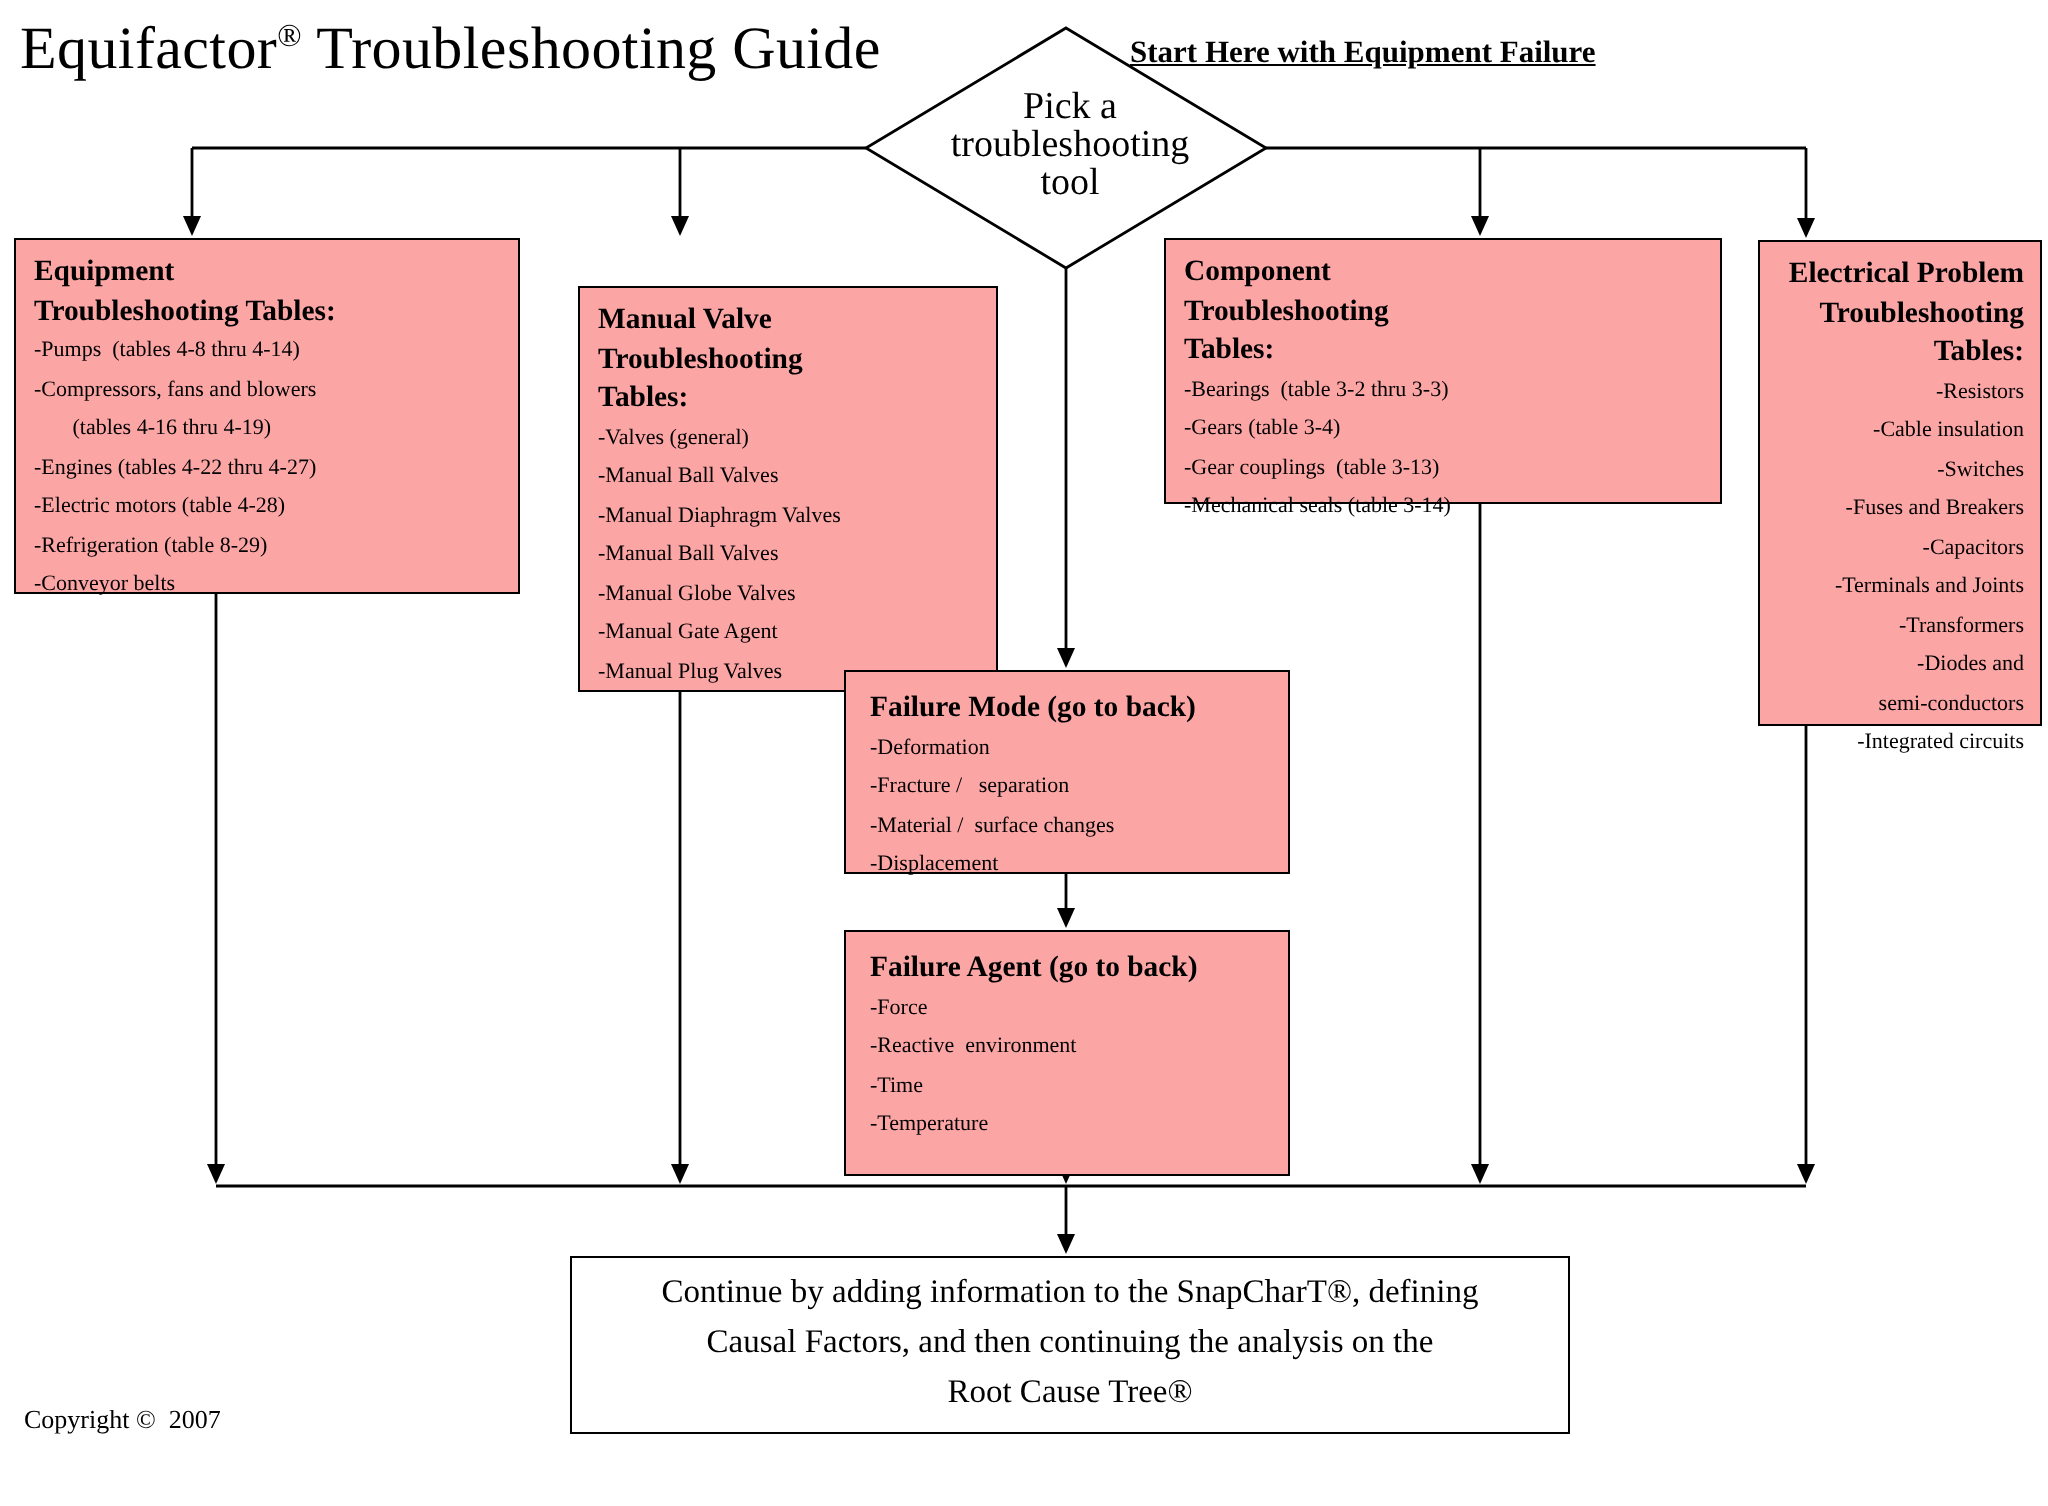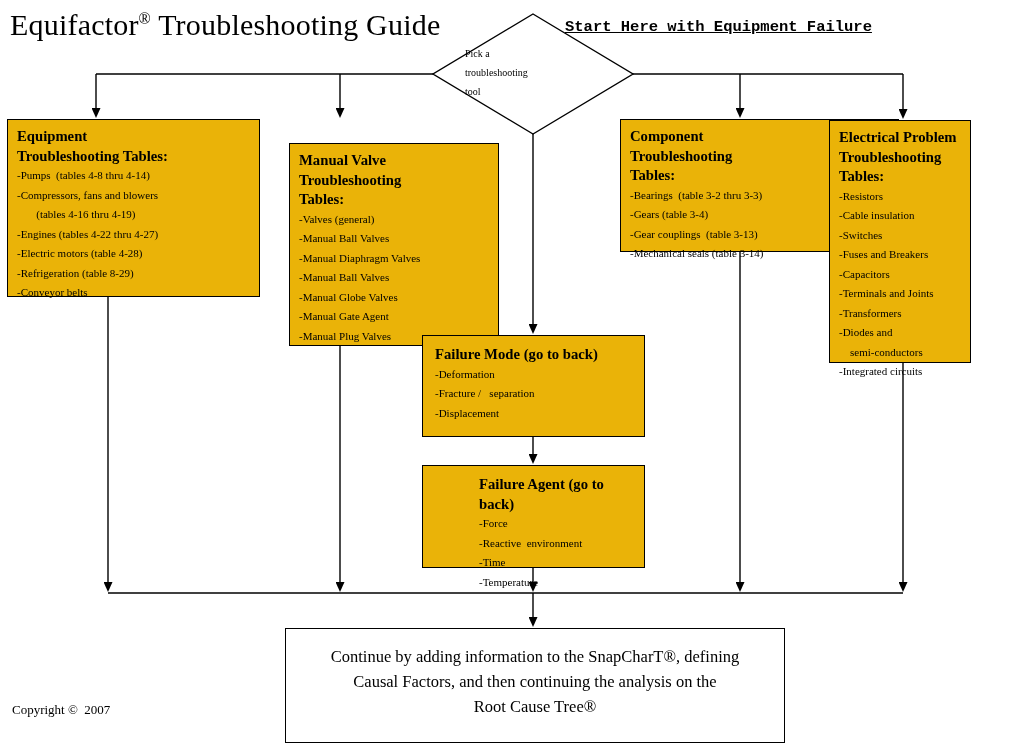--- a/index.html
+++ b/index.html
@@ -15,31 +15,30 @@
     position:absolute;left:10px;top:8px;
     font-size:30px;line-height:34px;letter-spacing:.2px;
     white-space:nowrap;
   }
   .title sup{font-size:16px;vertical-align:super;line-height:0;}
 
   .start-label{
     position:absolute;left:565px;top:18px;
     font-size:15.5px;font-weight:bold;text-decoration:underline;
     white-space:nowrap;
-    font-family:Liberation Mono, monospace;
   }
 
   .diamond-text{
     position:absolute;left:465px;top:44px;width:140px;
-    text-align:left;font-size:10px;line-height:19px;
+    text-align:center;font-size:19px;line-height:19px;
   }
 
   .box{
     position:absolute;box-sizing:border-box;
-    border:1.4px solid #000;background:#eab308;
+    border:1.4px solid #000;background:#fca5a5;
   }
   .box .inner{padding:7px 8px 4px 9px;}
   .hdr{font-weight:bold;font-size:14.7px;line-height:19.5px;}
   .li{font-size:11px;line-height:19.5px;white-space:pre;}
   .li.spacer{line-height:11px;}
 
   .center-box .inner{padding:9px 10px 6px 12px;}
 
   .bottom-box{
     position:absolute;box-sizing:border-box;
@@ -129,33 +128,33 @@
       <div class="li">-Valves (general)</div>
       <div class="li">-Manual Ball Valves</div>
       <div class="li">-Manual Diaphragm Valves</div>
       <div class="li">-Manual Ball Valves</div>
       <div class="li">-Manual Globe Valves</div>
       <div class="li">-Manual Gate Agent</div>
       <div class="li">-Manual Plug Valves</div>
     </div>
   </div>
 
-  <div class="box" style="left:620px;top:119px;width:279px;height:133px;">
+  <div class="box" style="left:582px;top:119px;width:279px;height:133px;">
     <div class="inner">
       <div class="hdr">Component</div>
       <div class="hdr">Troubleshooting</div>
       <div class="hdr">Tables:</div>
       <div class="li">-Bearings  (table 3-2 thru 3-3)</div>
       <div class="li">-Gears (table 3-4)</div>
       <div class="li">-Gear couplings  (table 3-13)</div>
       <div class="li">-Mechanical seals (table 3-14)</div>
     </div>
   </div>
 
-  <div class="box" style="left:829px;top:120px;width:142px;height:243px;">
+  <div class="box" style="left:879px;top:120px;width:142px;height:243px;text-align:right;">
     <div class="inner">
       <div class="hdr">Electrical Problem</div>
       <div class="hdr">Troubleshooting</div>
       <div class="hdr">Tables:</div>
       <div class="li">-Resistors</div>
       <div class="li">-Cable insulation</div>
       <div class="li">-Switches</div>
       <div class="li">-Fuses and Breakers</div>
       <div class="li">-Capacitors</div>
       <div class="li">-Terminals and Joints</div>
@@ -164,35 +163,36 @@
       <div class="li">    semi-conductors</div>
       <div class="li">-Integrated circuits</div>
     </div>
   </div>
 
   <div class="box center-box" style="left:422px;top:335px;width:223px;height:102px;">
     <div class="inner">
       <div class="hdr">Failure Mode (go to back)</div>
       <div class="li">-Deformation</div>
       <div class="li">-Fracture /   separation</div>
+      <div class="li">-Material /  surface changes</div>
       <div class="li">-Displacement</div>
     </div>
   </div>
 
-  <div class="box center-box" style="left:422px;top:465px;width:223px;height:103px;padding-left:44px;">
+  <div class="box center-box" style="left:422px;top:465px;width:223px;height:123px;">
     <div class="inner">
       <div class="hdr">Failure Agent (go to back)</div>
       <div class="li">-Force</div>
       <div class="li">-Reactive  environment</div>
       <div class="li">-Time</div>
       <div class="li">-Temperature</div>
     </div>
   </div>
 
-  <div class="bottom-box" style="left:285px;top:628px;width:500px;height:115px;">
+  <div class="bottom-box" style="left:285px;top:628px;width:500px;height:89px;align-items:flex-end;">
     <div class="btxt">
       <div>Continue by adding information to the SnapCharT®, defining</div>
       <div>Causal Factors, and then continuing the analysis on the</div>
       <div>Root Cause Tree®</div>
     </div>
   </div>
 
   <div class="copyright">
     <div>Copyright ©  2007</div>
     

